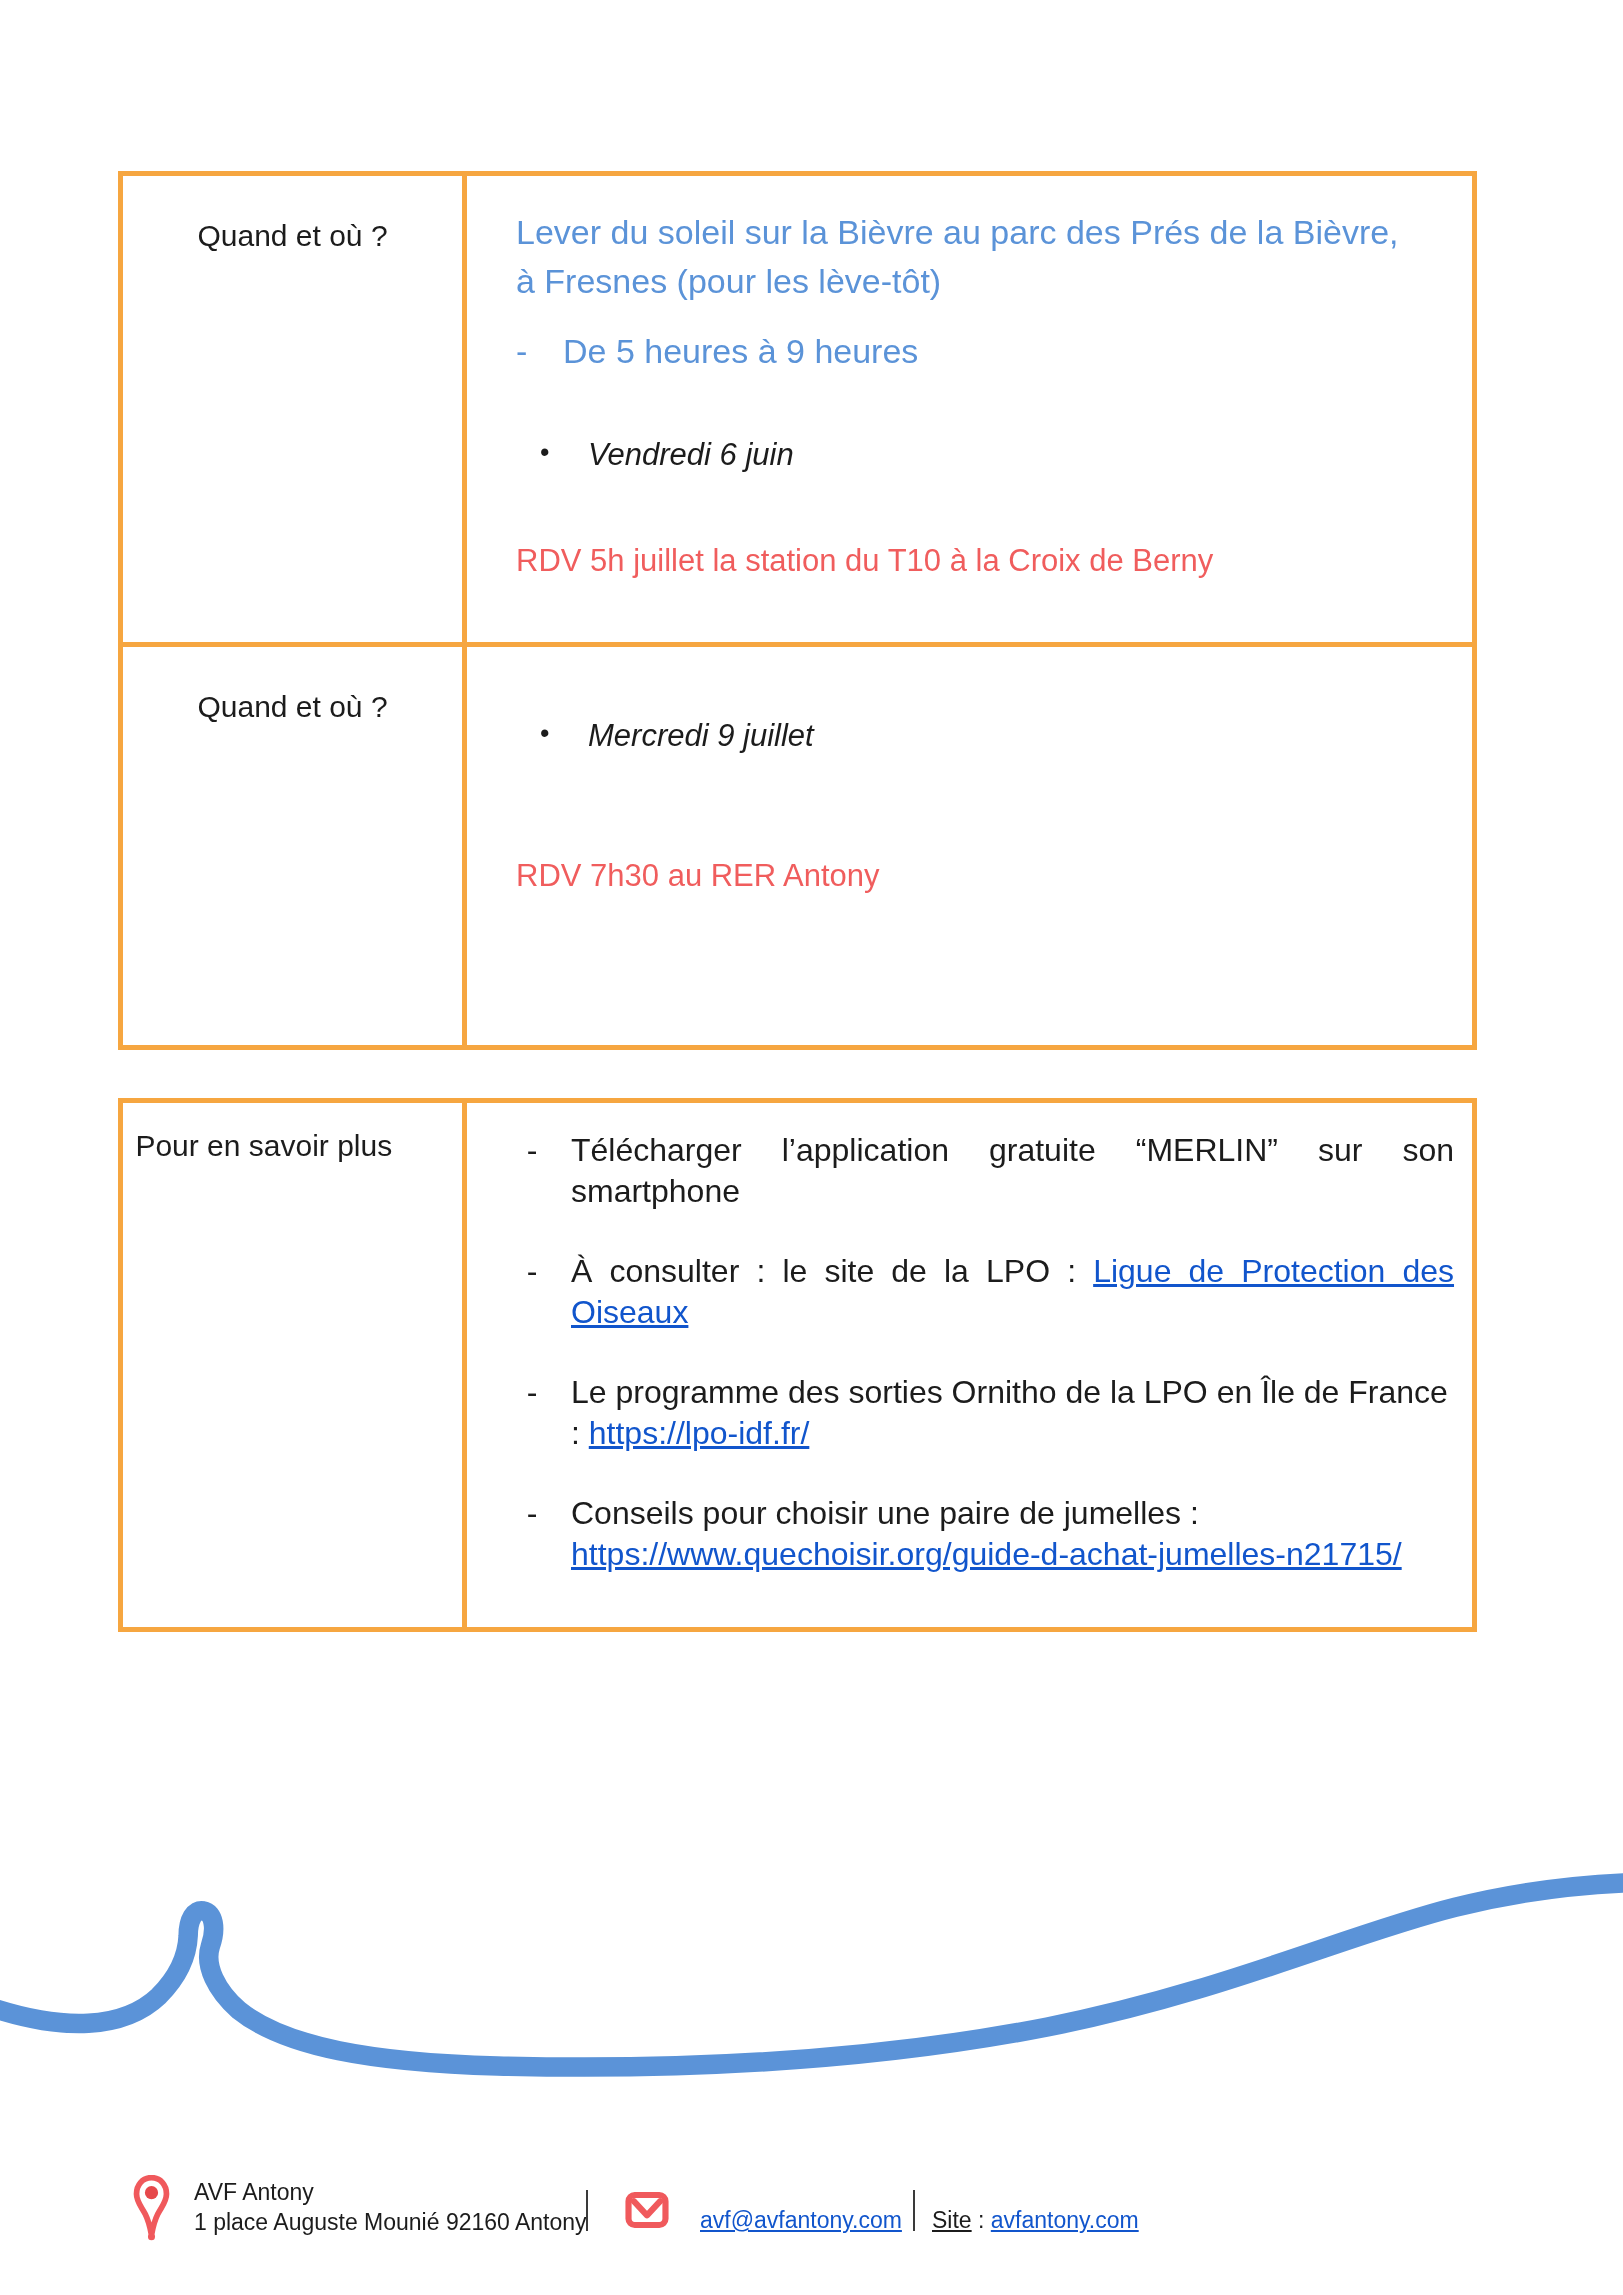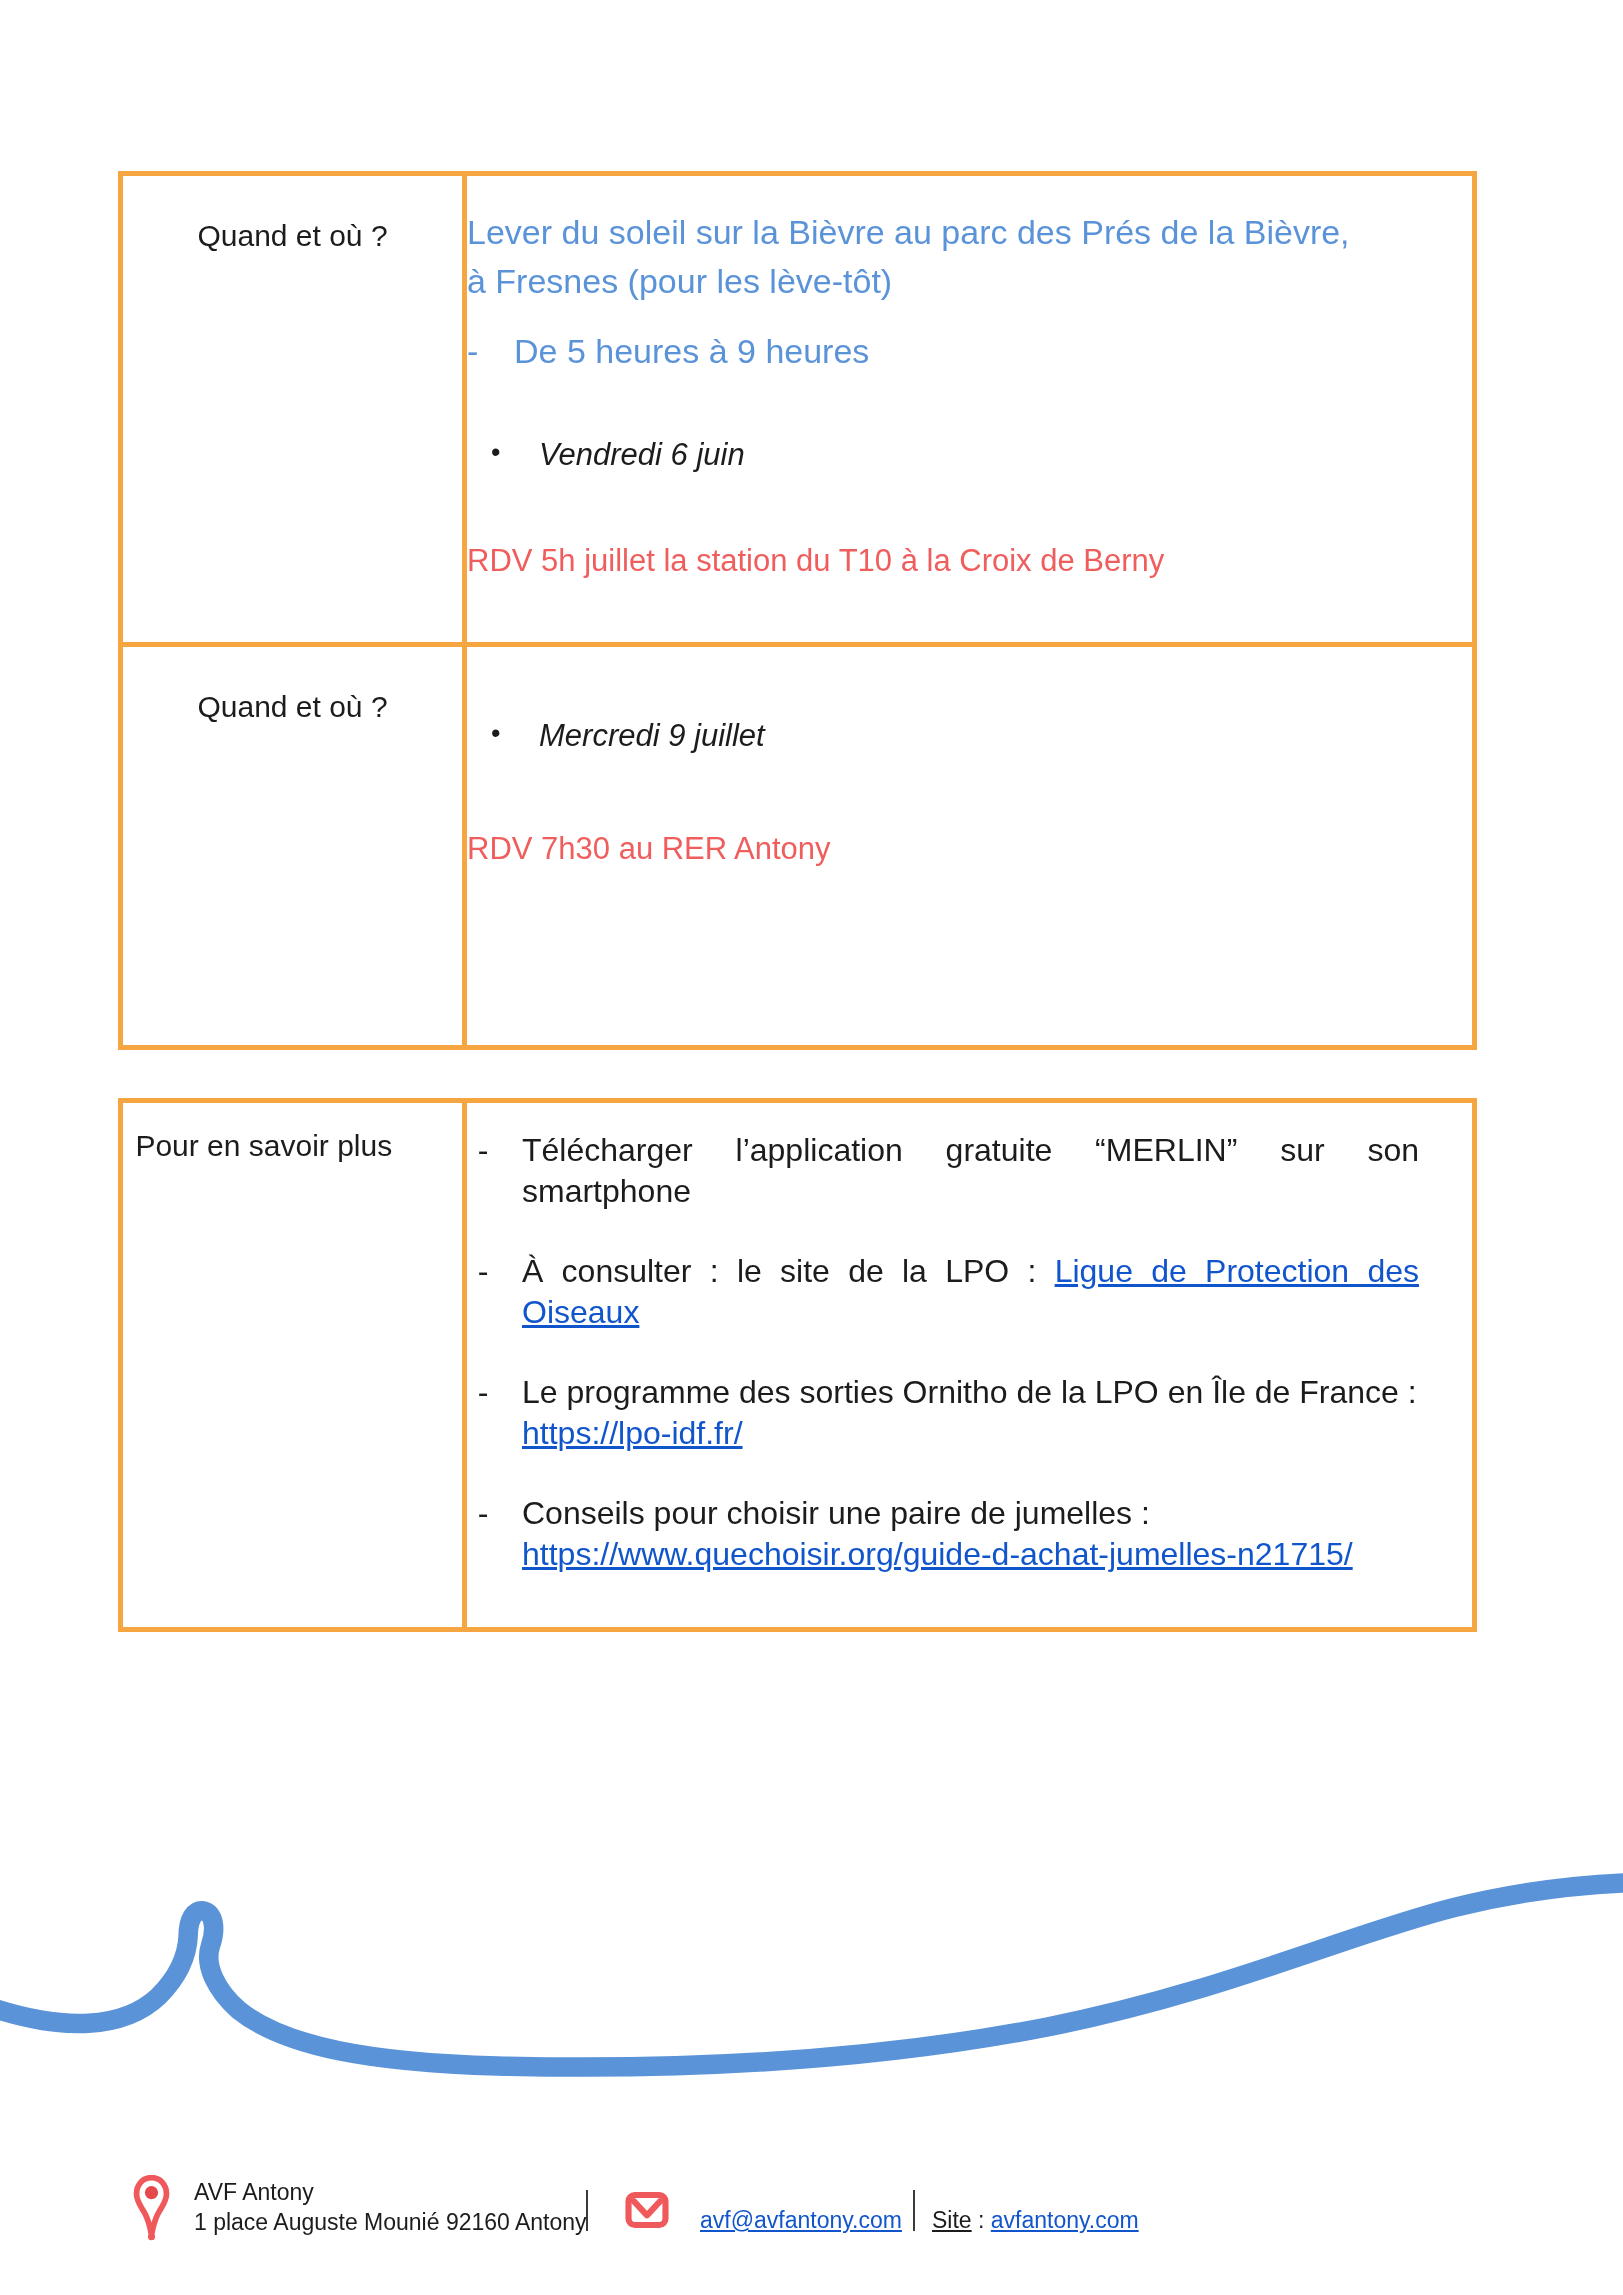--- a/index.html
+++ b/index.html
@@ -22,21 +22,21 @@
   }
   .tbl-row { display:flex; }
   .tbl-row.divided { border-bottom:5.3px solid var(--table_border,#F6A640); }
   .label-cell {
     width:344px; flex:0 0 344px;
     border-right:5.3px solid var(--table_border,#F6A640);
     font-size:30px; line-height:39px;
   }
   .label-cell.center { text-align:center; padding-top:40px; }
   .label-cell.left   { text-align:left; padding:23px 9px 0 12.4px; }
-  .content-cell { flex:1 1 auto; padding-right:18px; position:relative; }
+  .content-cell { flex:1 1 auto; padding-left:49px; padding-right:18px; position:relative; }
 
   #schedule-table { top:171px; height:879px; }
   #schedule-table .tbl-row.r1 { height:471px; }
   #schedule-table .tbl-row.r2 { height:398px; }
 
   .event-title {
     color:var(--heading_blue,#5B93D8);
     font-size:34px; line-height:49px;
     max-width:888px;
   }
@@ -59,21 +59,21 @@
   .r1 .bullet-item { margin-top:60px; }
   .r2 .bullet-item { margin-top:67px; }
   .bullet-item .marker { position:absolute; left:24px; top:-1.8px; font-size:27px; }
   .bullet-item .date { font-style:italic; }
 
   .rdv {
     color:var(--rdv_red,#F05D5D);
     font-size:31px; line-height:41px;
   }
   .r1 .rdv { margin-top:64px; }
-  .r2 .rdv { margin-top:71px; }
+  .r2 .rdv { margin-top:98px; }
 
   #info-table { top:1098px; height:534px; }
   #info-table .content-cell { padding-top:27px; }
 
   .info-item { position:relative; padding-left:55px; font-size:32px; line-height:41px; }
   .info-item + .info-item { margin-top:39px; }
   .info-item .marker { position:absolute; left:10.7px; top:0; }
   .info-item .itext { max-width:897px; }
   .info-item.justify .itext { text-align:justify; }
 

